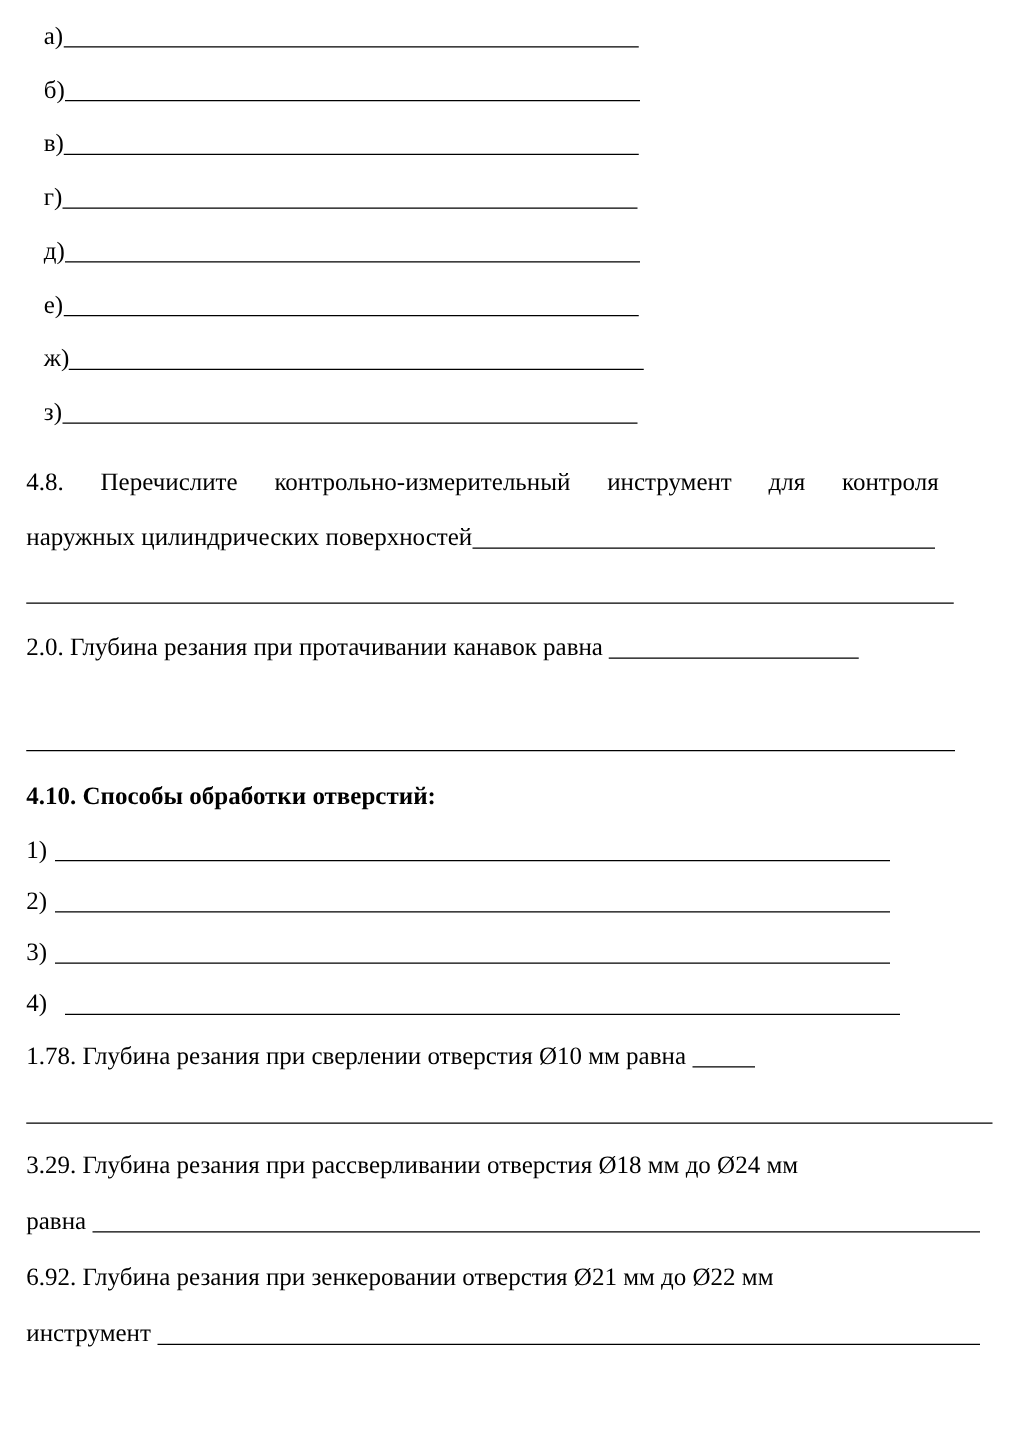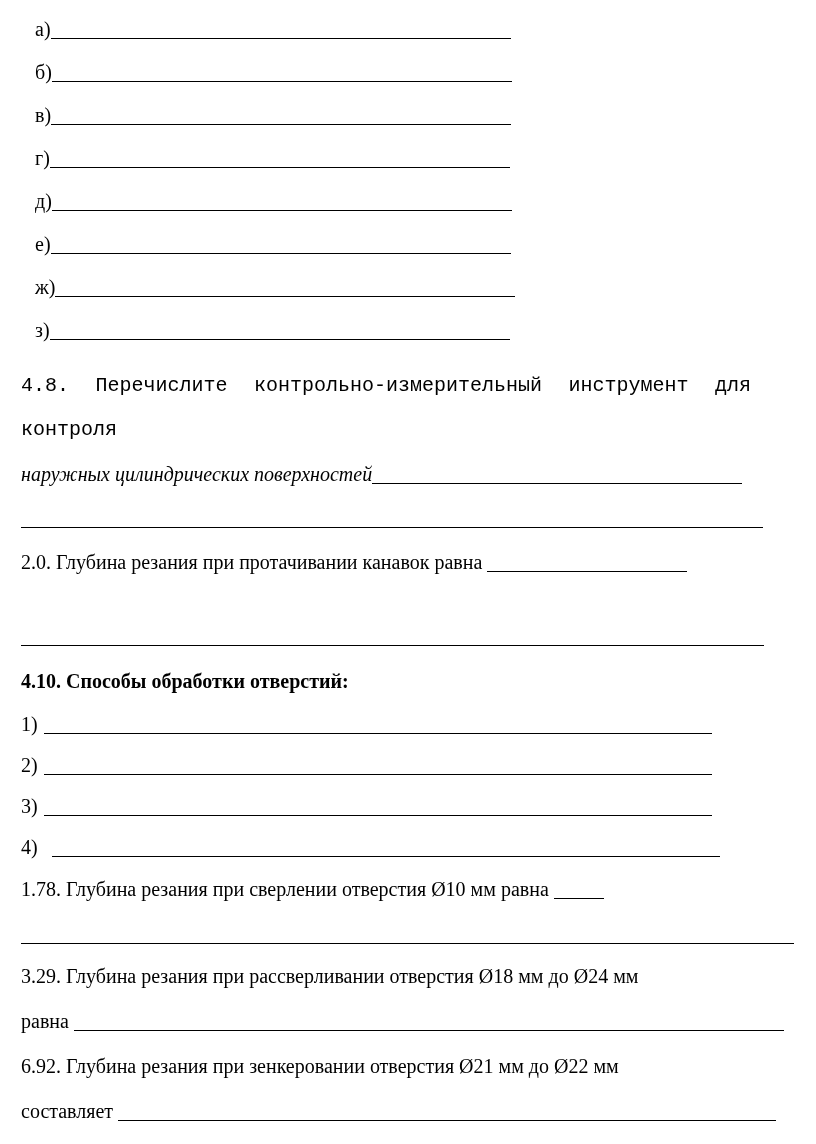--- a/index.html
+++ b/index.html
@@ -31,23 +31,22 @@
   }
   .lettered { margin-left: 14px; line-height: 43px; }
   .lettered .blank { width: 460px; }
   .q48-1 {
     margin-top: 12px;
     line-height: 44px;
     width: 730px;
     text-align: justify;
     text-align-last: justify;
     white-space: normal;
-    font-family: Liberation Mono, monospace;
   }
-  .q48-2 { line-height: 44px; font-style: italic; }
+  .q48-2 { line-height: 44px; }
   .q48-2 .blank { width: 370px; }
   .fullline-1 { line-height: 44px; }
   .fullline-1 .blank { width: 742px; }
   .q49 { line-height: 44px; }
   .q49 .blank { width: 200px; }
   .spacer-30 { height: 30px; }
   .spacer-4 { height: 4px; }
   .fullline-2 { line-height: 44px; }
   .fullline-2 .blank { width: 743px; }
   .q410 { line-height: 46px; font-weight: bold; }
@@ -99,15 +98,15 @@
 
   <div class="line q413"><span>1.78. Глубина резания при сверлении отверстия Ø10 мм равна</span><span class="blank"></span></div>
 
   <div class="spacer-4"></div>
   <div class="line fullline-3"><span class="blank"></span></div>
 
   <div class="line q414-1">3.29. Глубина резания при рассверливании отверстия Ø18 мм до Ø24 мм</div>
   <div class="line q414-2"><span>равна</span><span class="blank"></span></div>
 
   <div class="line q415-1">6.92. Глубина резания при зенкеровании отверстия Ø21 мм до Ø22 мм</div>
-  <div class="line q415-2"><span>составляет</span><span class="blank"></span></div>
+  <div class="line q415-2"><span>инструмент</span><span class="blank"></span></div>
 
 </div>
 
 </body></html>

